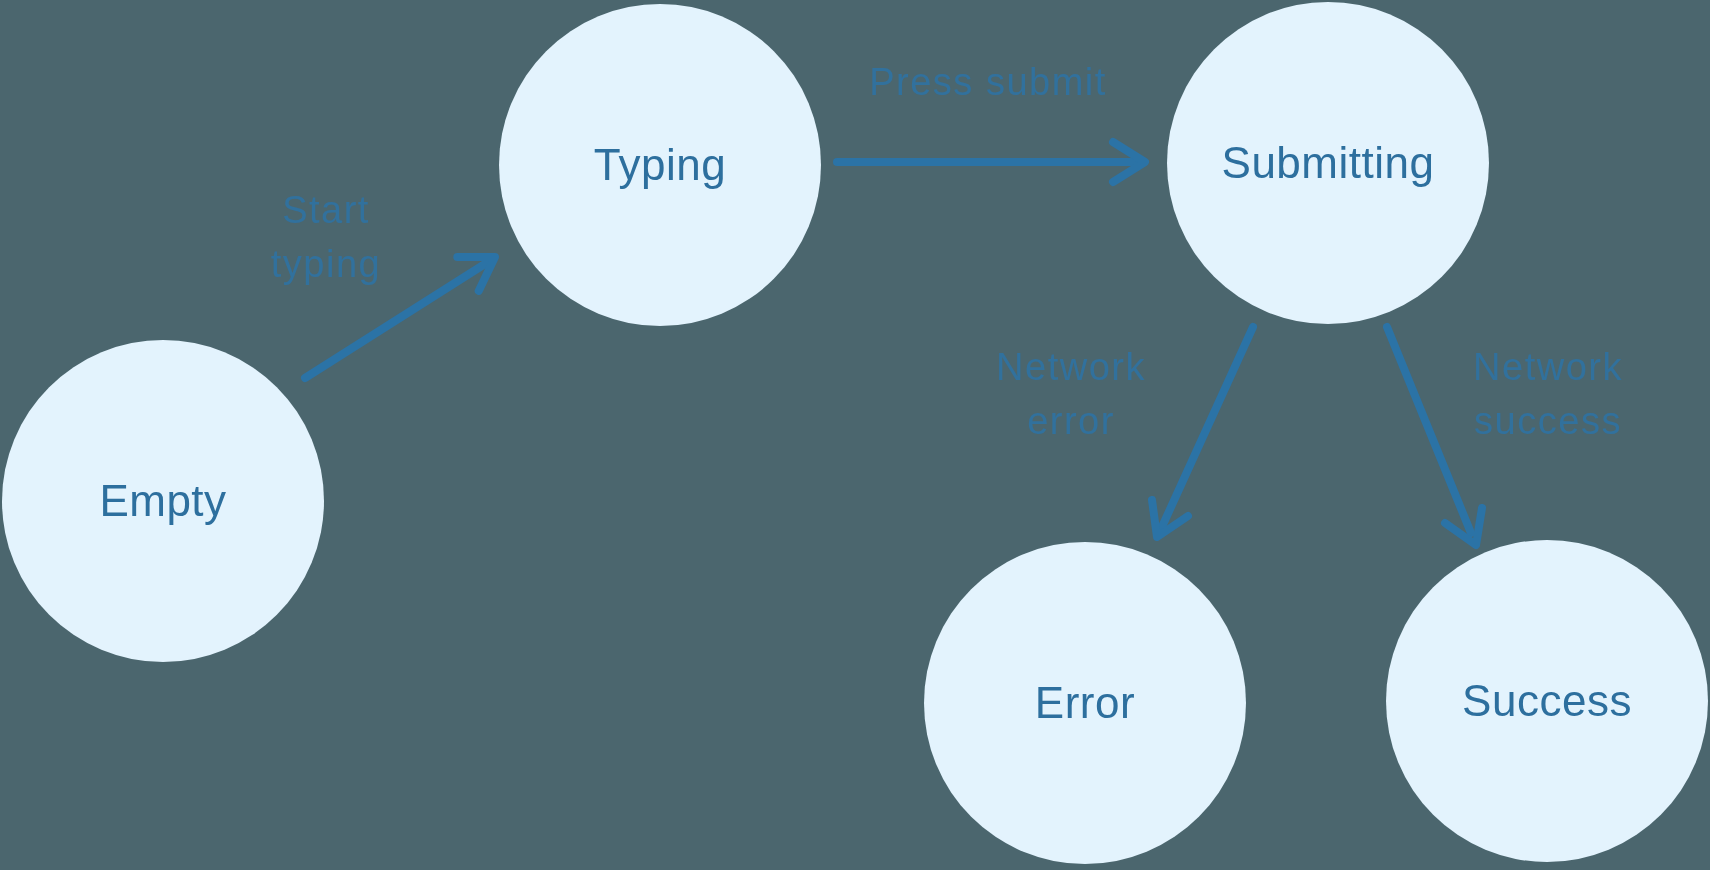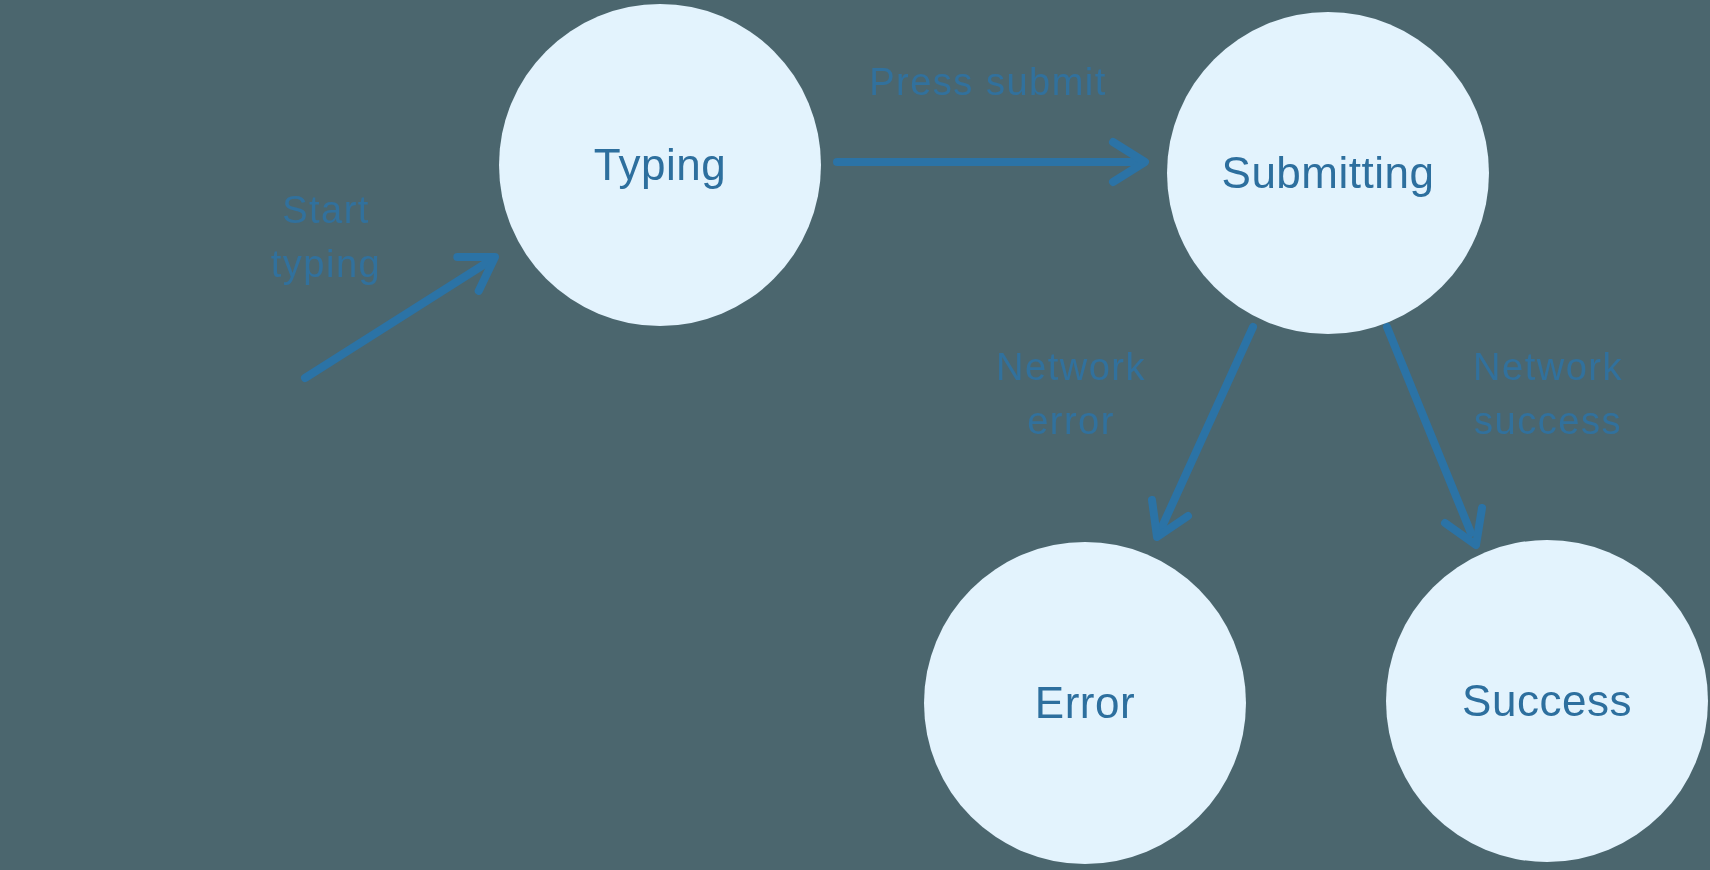--- a/index.html
+++ b/index.html
@@ -40,21 +40,21 @@
     justify-content: center;
   }
   .state-node .node-label {
     color: var(--node-text, #2d6f9e);
     font-size: 44px;
     letter-spacing: 0.5px;
     white-space: nowrap;
   }
   .node-empty      { left: 2px;    top: 340px; }
   .node-typing     { left: 499px;  top: 4px;   }
-  .node-submitting { left: 1167px; top: 12px;   }
+  .node-submitting { left: 1167px; top: 2px;   }
   .node-error      { left: 924px;  top: 542px; }
   .node-success    { left: 1386px; top: 540px; }
 
   .edge-label {
     position: absolute;
     transform: translateX(-50%);
     color: var(--edge-label, #2f72a2);
     opacity: 0.92;
     font-size: 38px;
     line-height: 54px;
@@ -84,20 +84,23 @@
     <g>
       <path class="edge-stroke" d="M1253,327 L1161,529"></path>
       <polyline class="edge-stroke" points="1152,500 1157,537 1188,516"></polyline>
     </g>
     <g>
       <path class="edge-stroke" d="M1387,327 L1471,533"></path>
       <polyline class="edge-stroke" points="1445,523 1476,545 1482,508"></polyline>
     </g>
   </svg>
 
+  <div class="state-node node-empty">
+    <span class="node-label">Empty</span>
+  </div>
 
   <div class="state-node node-typing">
     <span class="node-label">Typing</span>
   </div>
 
   <div class="state-node node-submitting">
     <span class="node-label">Submitting</span>
   </div>
 
   <div class="state-node node-error">

